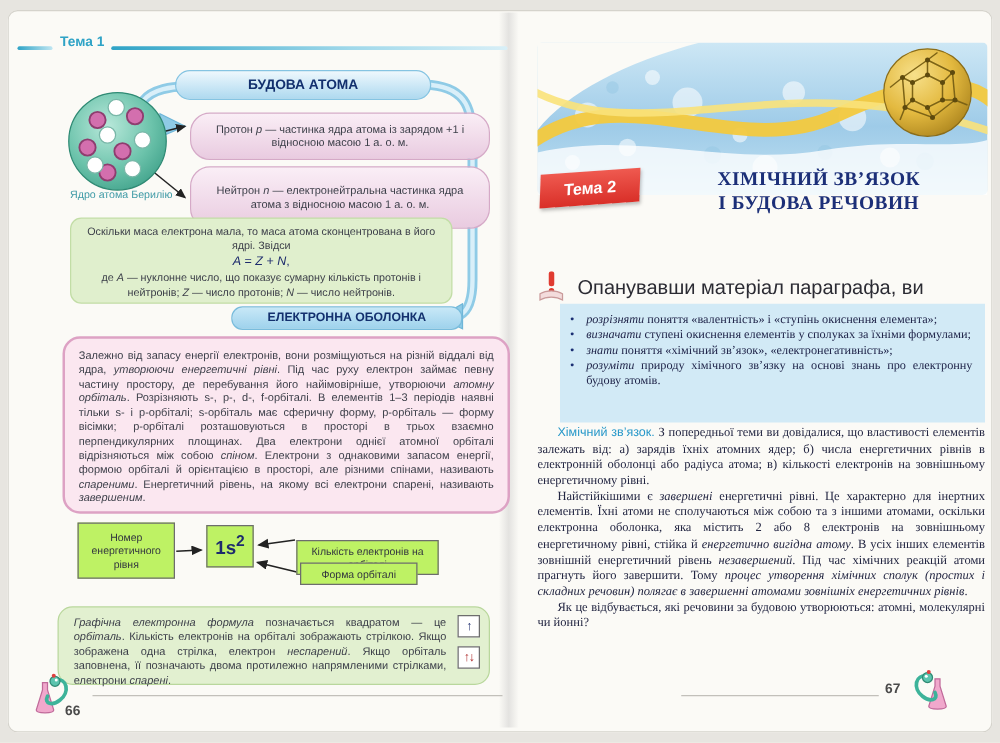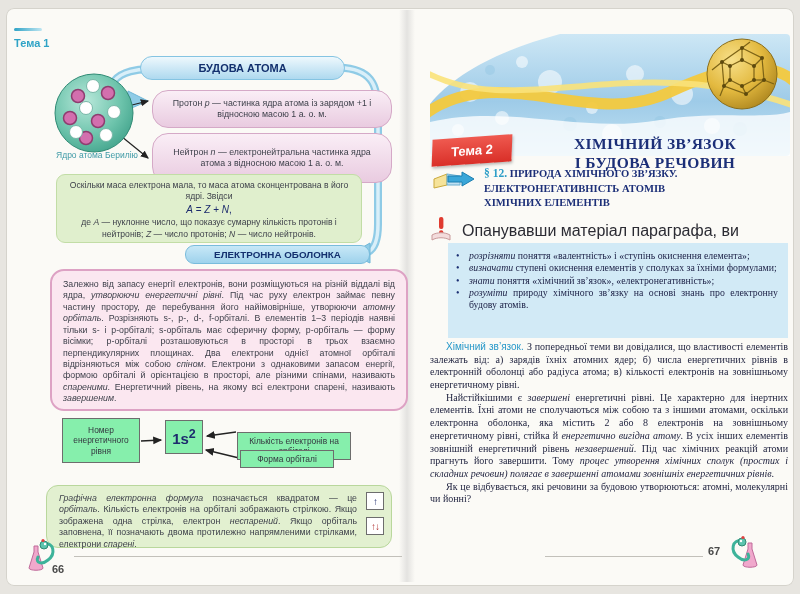--- a/index.html
+++ b/index.html
@@ -2,21 +2,21 @@
 <html><head>
 <meta charset="utf-8">
 <style>
   html,body{margin:0;padding:0;width:800px;height:594px;overflow:hidden;background:#e7e5e0;}
   *{box-sizing:border-box;}
   .screen{position:relative;width:800px;height:594px;background:#e7e5e0;font-family:"Liberation Sans",sans-serif;}
   .book{position:absolute;left:6px;top:8px;width:788px;height:578px;background:#fbfaf6;border-radius:8px;box-shadow:0 0 0 1px #d5d3cc inset;}
   .spine{position:absolute;left:399px;top:10px;width:16px;height:572px;background:linear-gradient(90deg,rgba(0,0,0,0) 0%,rgba(120,120,125,.18) 50%,rgba(0,0,0,0) 100%);}
 
   
-  .theme-rule{position:absolute;left:14px;top:28px;width:392px;display:flex;align-items:flex-start;gap:6px;flex-direction:column;}
+  .theme-rule{position:absolute;left:14px;top:28px;width:392px;display:flex;align-items:flex-end;gap:6px;}
   .rule-seg{height:3px;border-radius:2px;background:linear-gradient(90deg,#2fa3c6,#bfe6f2);}
   .rule-seg.l{width:28px;}
   .rule-seg.r{flex:1;background:linear-gradient(90deg,#2fa3c6 0%,#9fd8ea 60%,#d8eff7 100%);}
   .theme-label{color:#2fa3c6;font-weight:bold;font-size:11px;}
 
   .struct-pill{position:absolute;left:140px;top:56px;width:205px;height:24px;border-radius:13px;
     background:linear-gradient(#eef8fd,#aed9ef);border:1px solid #85c4e2;display:flex;align-items:center;justify-content:center;
     font-weight:bold;font-size:11px;color:#13306e;z-index:3;}
 
   .lp-arrows{position:absolute;left:20px;top:40px;width:380px;height:235px;z-index:1;}
@@ -33,21 +33,21 @@
   .mass-box{position:absolute;left:56px;top:174px;width:306px;height:69px;background:#e0efcd;border:1px solid #c2dda6;
     border-radius:9px;padding:5px 8px 4px;text-align:center;font-size:8.6px;color:#3c3f49;line-height:1.3;z-index:2;}
   .mass-formula{font-weight:bold;color:#1d2b6d;font-size:10px;margin:1px 0;}
 
   .shell-pill{position:absolute;left:185px;top:245px;width:185px;height:19px;border-radius:9px;background:linear-gradient(#c8e8f7,#9ed2ec);
     border:1px solid #79bcdc;display:flex;align-items:center;justify-content:center;font-weight:bold;font-size:9.8px;color:#13306e;z-index:3;}
 
   .shell-box{position:absolute;left:36px;top:269px;width:358px;height:142px;background:#fbe7f0;border:2px solid #dda2c4;
     border-radius:14px;padding:8px 11px;font-size:8.8px;line-height:1.3;color:#3c3f49;text-align:justify;z-index:2;margin-left:14px;}
 
-  .dbox{position:absolute;background:#86efac;border:1px solid #6d6d6d;display:flex;align-items:center;justify-content:center;
+  .dbox{position:absolute;background:#bef264;border:1px solid #6d6d6d;display:flex;align-items:center;justify-content:center;
     text-align:center;font-size:8.4px;color:#33363f;line-height:1.2;z-index:2;padding:2px;}
   .dbox-level{left:62px;top:418px;width:78px;height:45px;}
   .dbox-orb{left:165px;top:420px;width:38px;height:34px;border-width:1.5px;font-size:15px;font-weight:bold;color:#1d2b6d;}
   .dbox-count{left:237px;top:432px;width:114px;height:28px;}
   .dbox-shape{left:240px;top:450px;width:94px;height:18px;}
   .diag-arrows{position:absolute;left:36px;top:415px;width:360px;height:60px;z-index:1;}
 
   .graphic-box{position:absolute;left:46px;top:485px;width:346px;height:63px;background:#e2f0d0;border:1px solid #b9d79c;
     border-radius:12px;padding:7px 34px 6px 12px;font-size:8.8px;line-height:1.3;color:#3c3f49;text-align:justify;z-index:2;}
   .chip{position:absolute;right:7px;width:18px;height:18px;background:#fff;border:1px solid #6d6d6d;display:flex;
@@ -259,32 +259,20 @@
           <circle cx="300" cy="32" r="2"></circle>
       </g>
     </g>
   </svg>
   <div class="rp-title">
     <div>ХІМІЧНИЙ ЗВ’ЯЗОК</div>
     <div>І БУДОВА РЕЧОВИН</div>
   </div>
   <div class="theme-badge">Тема 2</div>
 
-  <div class="sec-head">
-    <svg class="sec-icon" viewBox="0 0 44 24">
-      <path d="M2,12 L15,7 L15,18 L2,21 Z" fill="#f6e39a" stroke="#caa93c" stroke-width="1"></path>
-      <path d="M15,7 L28,9 L28,18 L15,18 Z" fill="#bfe0f2" stroke="#6aaed0" stroke-width="1"></path>
-      <path d="M16,9 L30,9 L30,5 L42,12 L30,19 L30,15 L16,15 Z" fill="#3aa6d8" stroke="#1b7fb0" stroke-width="1"></path>
-    </svg>
-    <div class="sec-lines">
-      <div><span class="sec-num">§ 12.</span> <span>ПРИРОДА ХІМІЧНОГО ЗВ’ЯЗКУ.</span></div>
-      <div>ЕЛЕКТРОНЕГАТИВНІСТЬ АТОМІВ</div>
-      <div>ХІМІЧНИХ ЕЛЕМЕНТІВ</div>
-    </div>
-  </div>
 
   <div class="objectives-row">
     <svg class="warn-icon" viewBox="0 0 22 24">
       <rect x="9" y="0" width="4.4" height="12" rx="2" fill="#e03b30"></rect>
       <circle cx="11.2" cy="15.5" r="2.2" fill="#e03b30"></circle>
       <path d="M2,18 C7,15 15,15 20,18 L20,23 C15,20 7,20 2,23 Z" fill="#f3dcdc" stroke="#c99a9a" stroke-width="1"></path>
     </svg>
     <div class="objectives-intro">Опанувавши матеріал параграфа, ви зможете:</div>
   </div>
 

